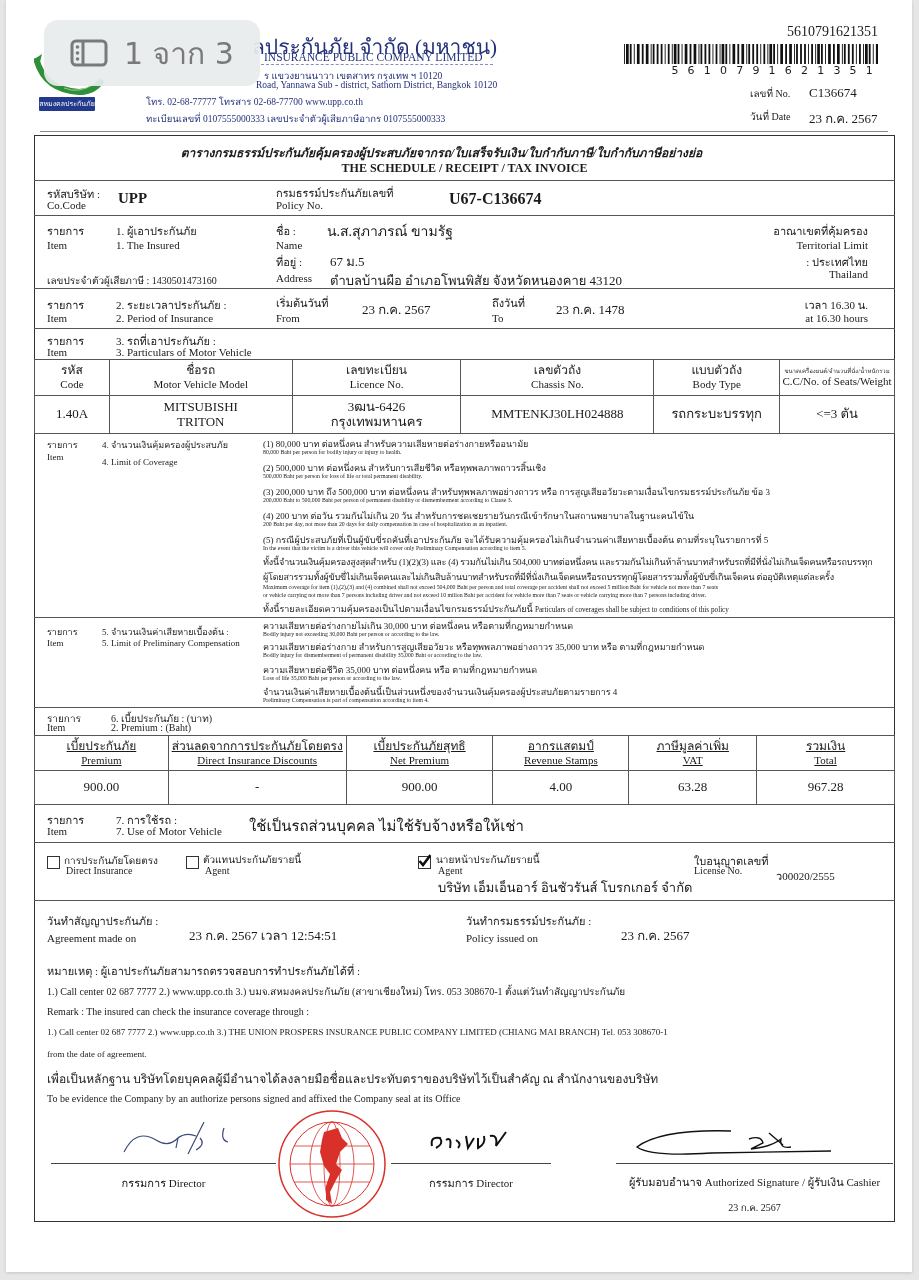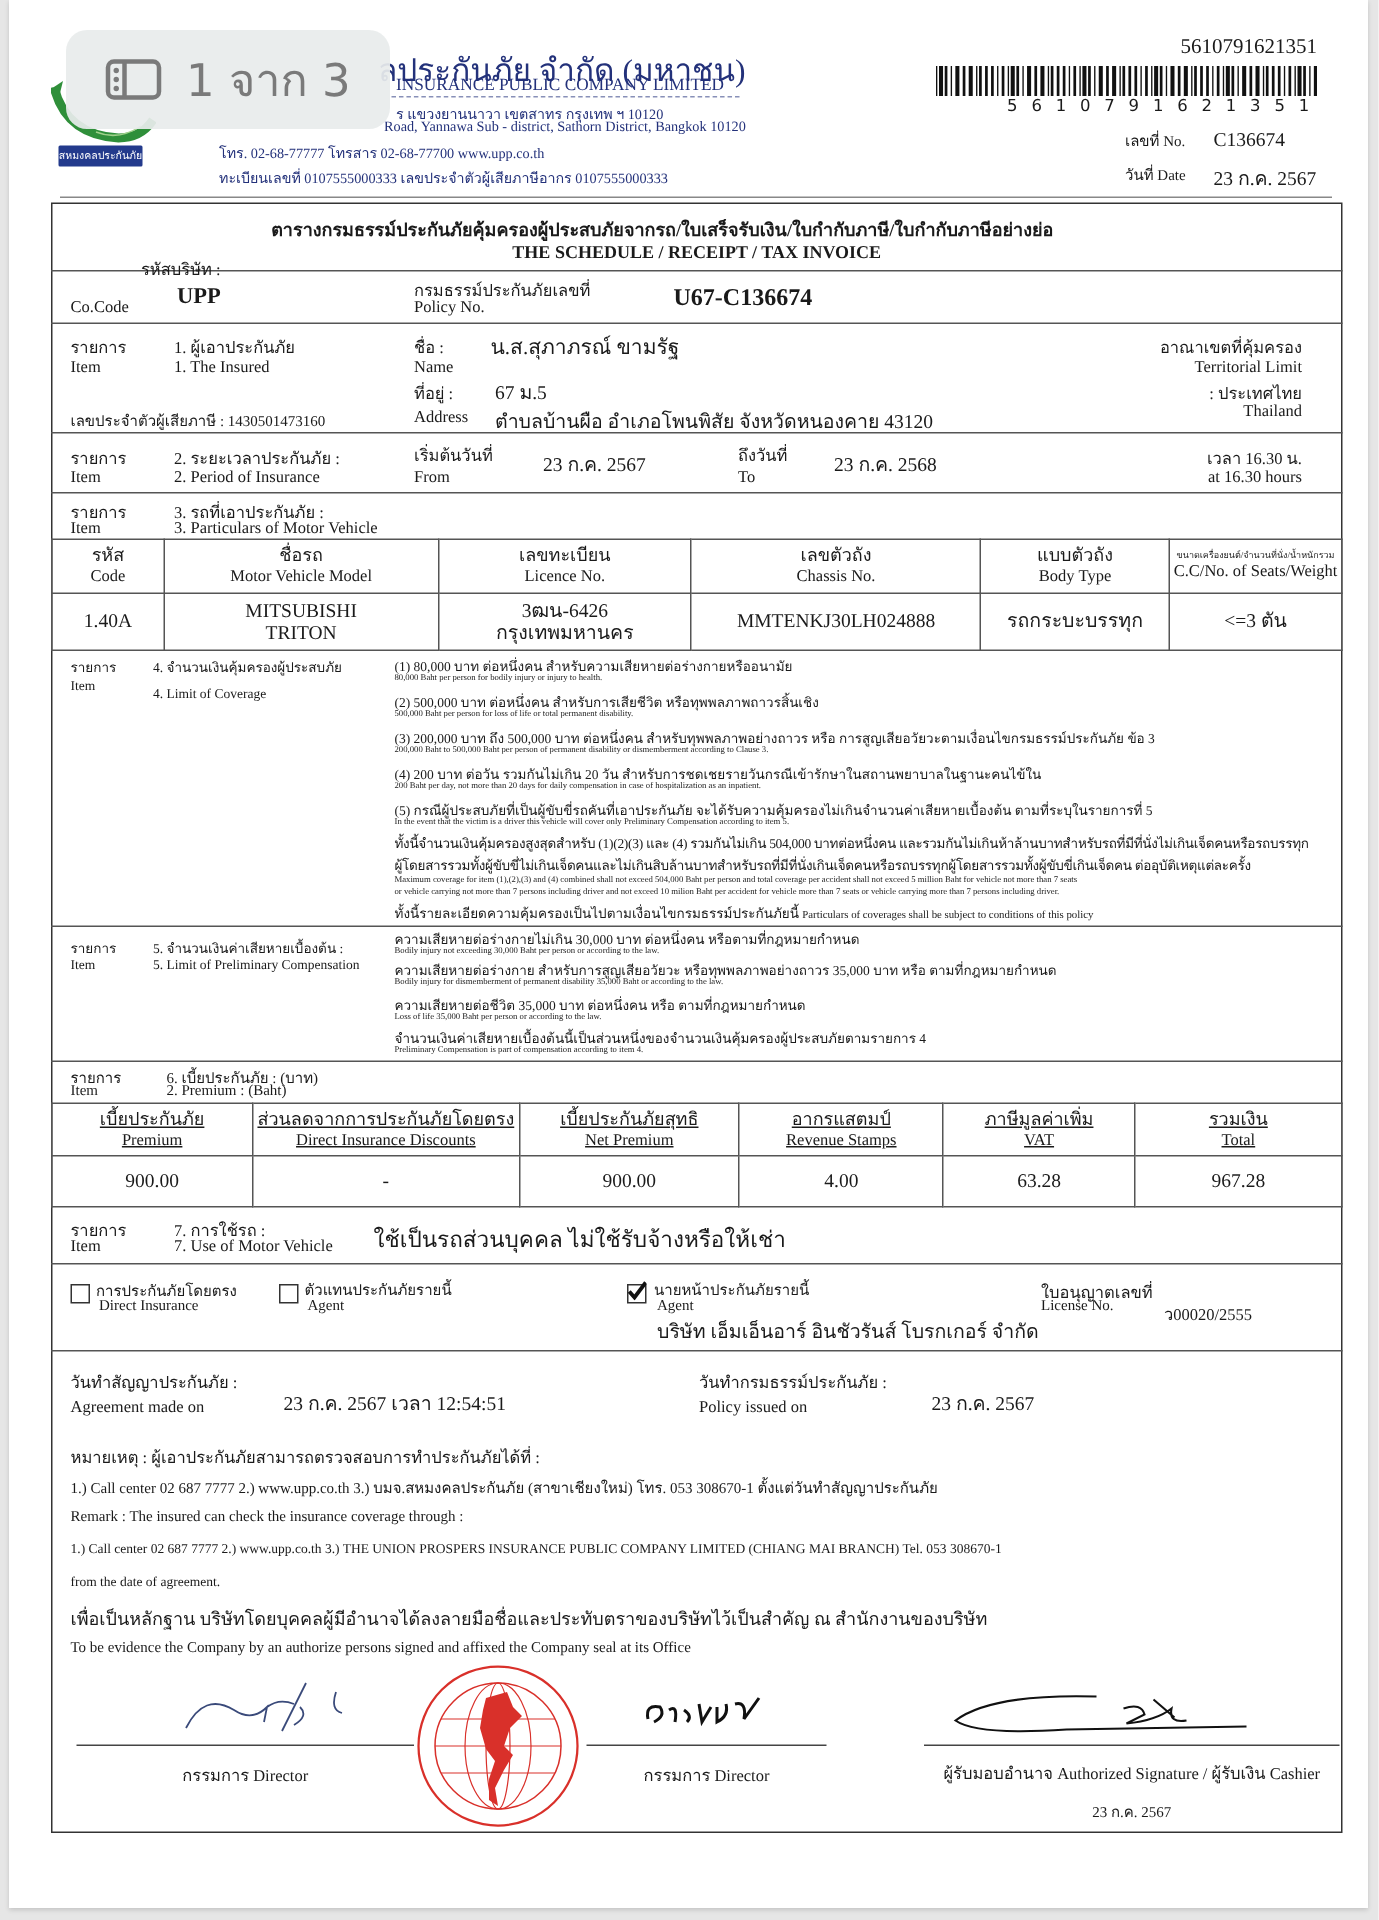--- a/index.html
+++ b/index.html
@@ -139,25 +139,25 @@
 
   <div class="abs hdr-label" style="left:744px; top:86px;">เลขที่ No.</div>
   <div class="abs hdr-val" style="left:803px; top:85px;">C136674</div>
   <div class="abs hdr-label" style="left:744px; top:109px;">วันที่ Date</div>
   <div class="abs hdr-val" style="left:803px; top:108px;">23 ก.ค. 2567</div>
 
   <div class="abs header-rule"></div>
 
   <div class="abs box"></div>
 
-  <div class="t b s12 c" style="left:28px; width:815px; top:143px;">ตารางกรมธรรม์ประกันภัยคุ้มครองผู้ประสบภัยจากรถ/ใบเสร็จรับเงิน/ใบกำกับภาษี/ใบกำกับภาษีอย่างย่อ</div>
+  <div class="t b s12 c" style="left:28px; width:815px; top:143px;font-style:italic;">ตารางกรมธรรม์ประกันภัยคุ้มครองผู้ประสบภัยจากรถ/ใบเสร็จรับเงิน/ใบกำกับภาษี/ใบกำกับภาษีอย่างย่อ</div>
   <div class="t b s12 c" style="left:28px; width:861px; top:161px;">THE SCHEDULE / RECEIPT / TAX INVOICE</div>
   <div class="hline" style="top:180px;"></div>
 
-  <div class="t s11" style="left:41px; top:170px;margin-left:47px;">รหัสบริษัท :</div>
+  <div class="t s11" style="left:41px; top:185px;">รหัสบริษัท :</div>
   <div class="t s11" style="left:41px; top:199px;">Co.Code</div>
   <div class="t b s15" style="left:112px; top:190px;">UPP</div>
   <div class="t s11" style="left:270px; top:184px;">กรมธรรม์ประกันภัยเลขที่</div>
   <div class="t s11" style="left:270px; top:199px;">Policy No.</div>
   <div class="t b s16" style="left:443px; top:190px;">U67-C136674</div>
   <div class="hline" style="top:215px;"></div>
 
   <div class="t s11" style="left:41px; top:222px;">รายการ</div>
   <div class="t s11" style="left:41px; top:239px;">Item</div>
   <div class="t s11" style="left:110px; top:222px;">1. ผู้เอาประกันภัย</div>
@@ -178,21 +178,21 @@
 
   <div class="t s11" style="left:41px; top:296px;">รายการ</div>
   <div class="t s11" style="left:41px; top:312px;">Item</div>
   <div class="t s11" style="left:110px; top:296px;">2. ระยะเวลาประกันภัย :</div>
   <div class="t s11" style="left:110px; top:312px;">2. Period of Insurance</div>
   <div class="t s11" style="left:270px; top:294px;">เริ่มต้นวันที่</div>
   <div class="t s11" style="left:270px; top:312px;">From</div>
   <div class="t s13" style="left:356px; top:299px;">23 ก.ค. 2567</div>
   <div class="t s11" style="left:486px; top:294px;">ถึงวันที่</div>
   <div class="t s11" style="left:486px; top:312px;">To</div>
-  <div class="t s13" style="left:550px; top:299px;">23 ก.ค. 2568</div>
+  <div class="t s13" style="left:550px; top:299px;">23 ก.ค. 1478</div>
   <div class="t s11 r" style="right:44px; top:296px;">เวลา 16.30 น.</div>
   <div class="t s11 r" style="right:44px; top:312px;">at 16.30 hours</div>
   <div class="hline" style="top:328px;"></div>
 
   <div class="t s11" style="left:41px; top:332px;">รายการ</div>
   <div class="t s11" style="left:41px; top:346px;">Item</div>
   <div class="t s11" style="left:110px; top:332px;">3. รถที่เอาประกันภัย :</div>
   <div class="t s11" style="left:110px; top:346px;">3. Particulars of Motor Vehicle</div>
 
   <table class="grid" style="left:28px; top:359px; width:861px;">

